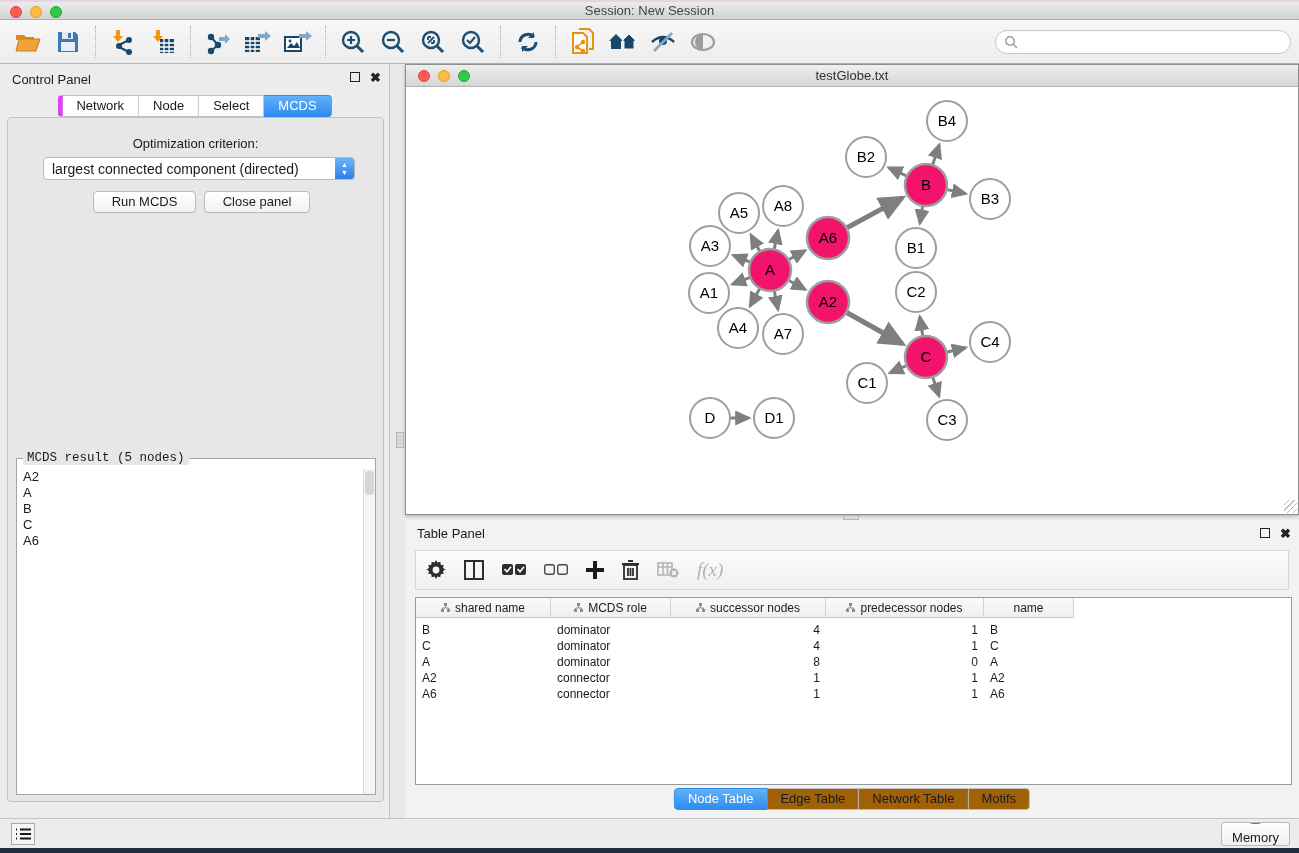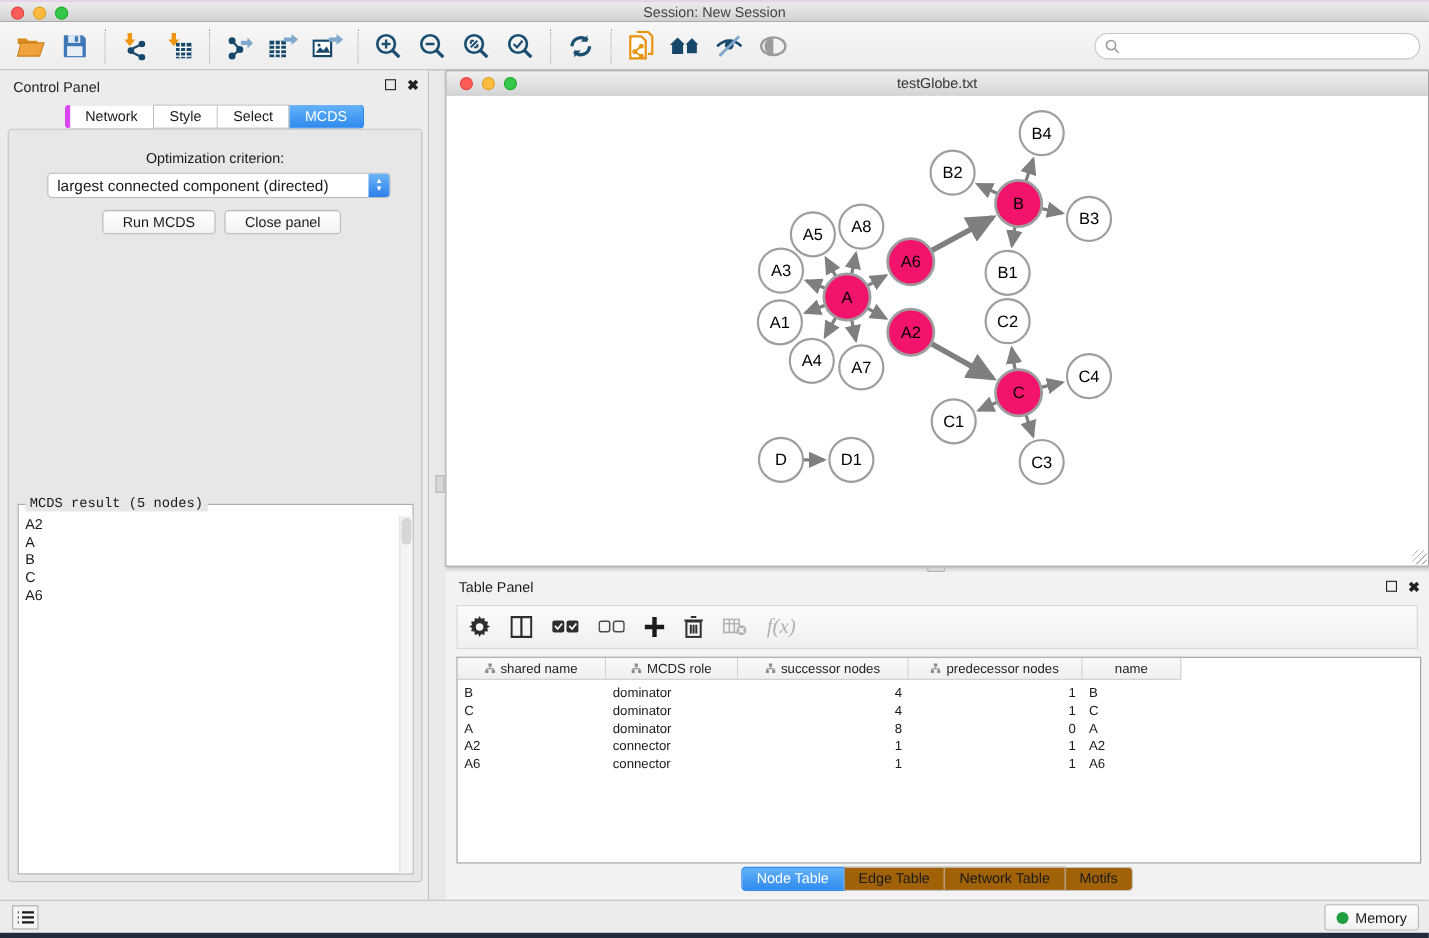--- a/index.html
+++ b/index.html
@@ -91,21 +91,21 @@
   .tp-tab { padding:0 13px; line-height:20px; background:#a16207; border:1px solid #C0C0C0; border-left:none; font-size:13px; }
   .tp-tab:first-child { border-left:1px solid #C0C0C0; border-radius:4px 0 0 4px; }
   .tp-tab:last-child { border-radius:0 4px 4px 0; }
   .tp-tab.active { background:linear-gradient(#63B1F9,#2E8BEE); color:#fff; border-color:#2E8BEE;text-align:right; }
 
   
   #status-bar { left:0; top:818px; width:1299px; height:30px; background:#ECECEC; border-top:1px solid #C4C4C4; }
   #list-btn { position:absolute; left:11px; top:4px; width:24px; height:22px; background:#F5F5F5; border:1px solid #ABABAB;
     display:flex; align-items:center; justify-content:center; }
   #memory-btn { position:absolute; right:9px; top:3px; height:24px; background:linear-gradient(#FDFDFD,#F1F1F1);
-    border:1px solid #B9B9B9; border-radius:3px; display:flex; align-items:center; gap:6px; padding:0 10px; font-size:13px; }
+    border:1px solid #B9B9B9; border-radius:3px; display:flex; align-items:center; gap:6px; padding:0 10px; font-size:13px;flex-direction:column; }
   #memory-dot { width:11px; height:11px; border-radius:50%; background:#1E9E3E; }
   #desktop-strip { left:0; top:848px; width:1299px; height:5px; background:#202B3B; }
 
   svg text { font-family:"Liberation Sans", sans-serif; }
 </style>
 </head>
 <body>
 
 <div id="titlebar" class="abs">
   <div class="lights">
@@ -261,21 +261,21 @@
 <div id="control-panel" class="abs">
   <div id="cp-header">
     <span id="cp-title">Control Panel</span>
     <span class="win-icons">
       <span class="float"></span>
       <span class="close">✖</span>
     </span>
   </div>
   <div id="cp-tabs">
       <div class="cp-tab">Network</div>
-      <div class="cp-tab">Style</div>
+      <div class="cp-tab">Node</div>
       <div class="cp-tab">Select</div>
       <div class="cp-tab active">MCDS</div>
     </div>
   <div id="cp-content">
     <div id="opt-label">Optimization criterion:</div>
     <div id="opt-dropdown">
       <span class="val">largest connected component (directed)</span>
       <span class="stepper">
           <span>▲</span>
           <span>▼</span>

